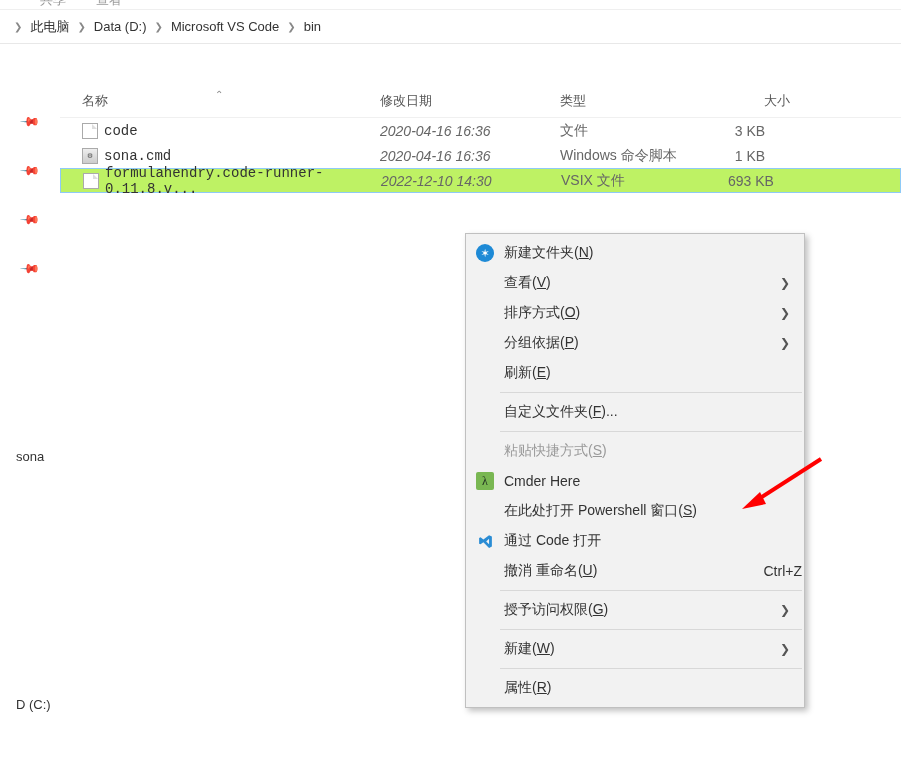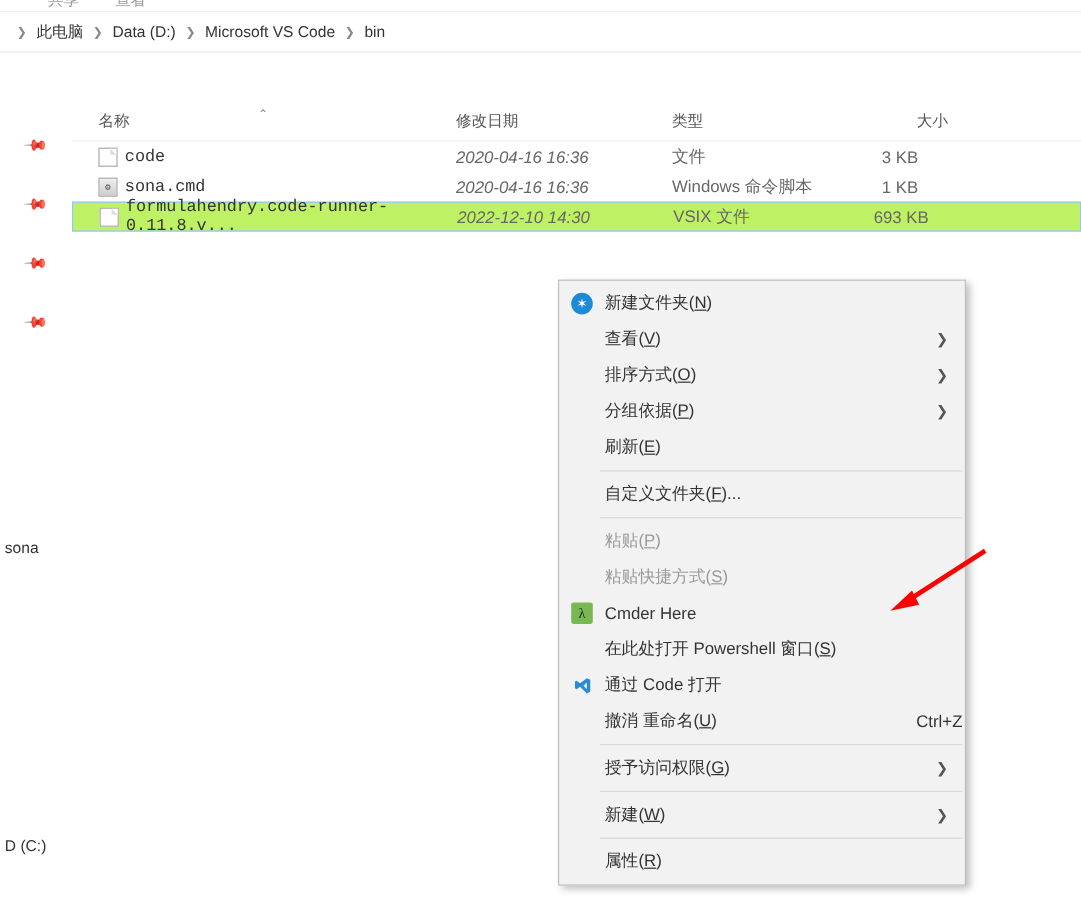--- a/index.html
+++ b/index.html
@@ -52,21 +52,21 @@
     position: relative;
   }
   .pin {
     color: #888;
     font-size: 13px;
     margin-bottom: 34px;
     transform: rotate(45deg);
   }
   .left-label {
     position: absolute;
-    left: 4px;
+    left: 16px;
     font-size: 13px;
   }
   .file-area {
     flex: 1;
     position: relative;
   }
   .headers {
     display: flex;
     align-items: center;
     height: 34px;
@@ -289,23 +289,20 @@
   </div>
   <div class="ctx-item">
     <span class="label"><span>刷新(</span><span class="u">E</span><span>)</span></span>
   </div>
   <div class="ctx-sep"></div>
   <div class="ctx-item">
     <span class="label"><span>自定义文件夹(</span><span class="u">F</span><span>)...</span></span>
   </div>
   <div class="ctx-sep"></div>
   <div class="ctx-item disabled">
-    <span class="label"><span>粘贴(</span><span class="u">P</span><span>)</span></span>
-  </div>
-  <div class="ctx-item disabled">
     <span class="label"><span>粘贴快捷方式(</span><span class="u">S</span><span>)</span></span>
   </div>
   <div class="ctx-item">
     <span class="ctx-icon ico-cmder">λ</span>
     <span class="label">Cmder Here</span>
   </div>
   <div class="ctx-item">
     <span class="label"><span>在此处打开 Powershell 窗口(</span><span class="u">S</span><span>)</span></span>
   </div>
   <div class="ctx-item">

